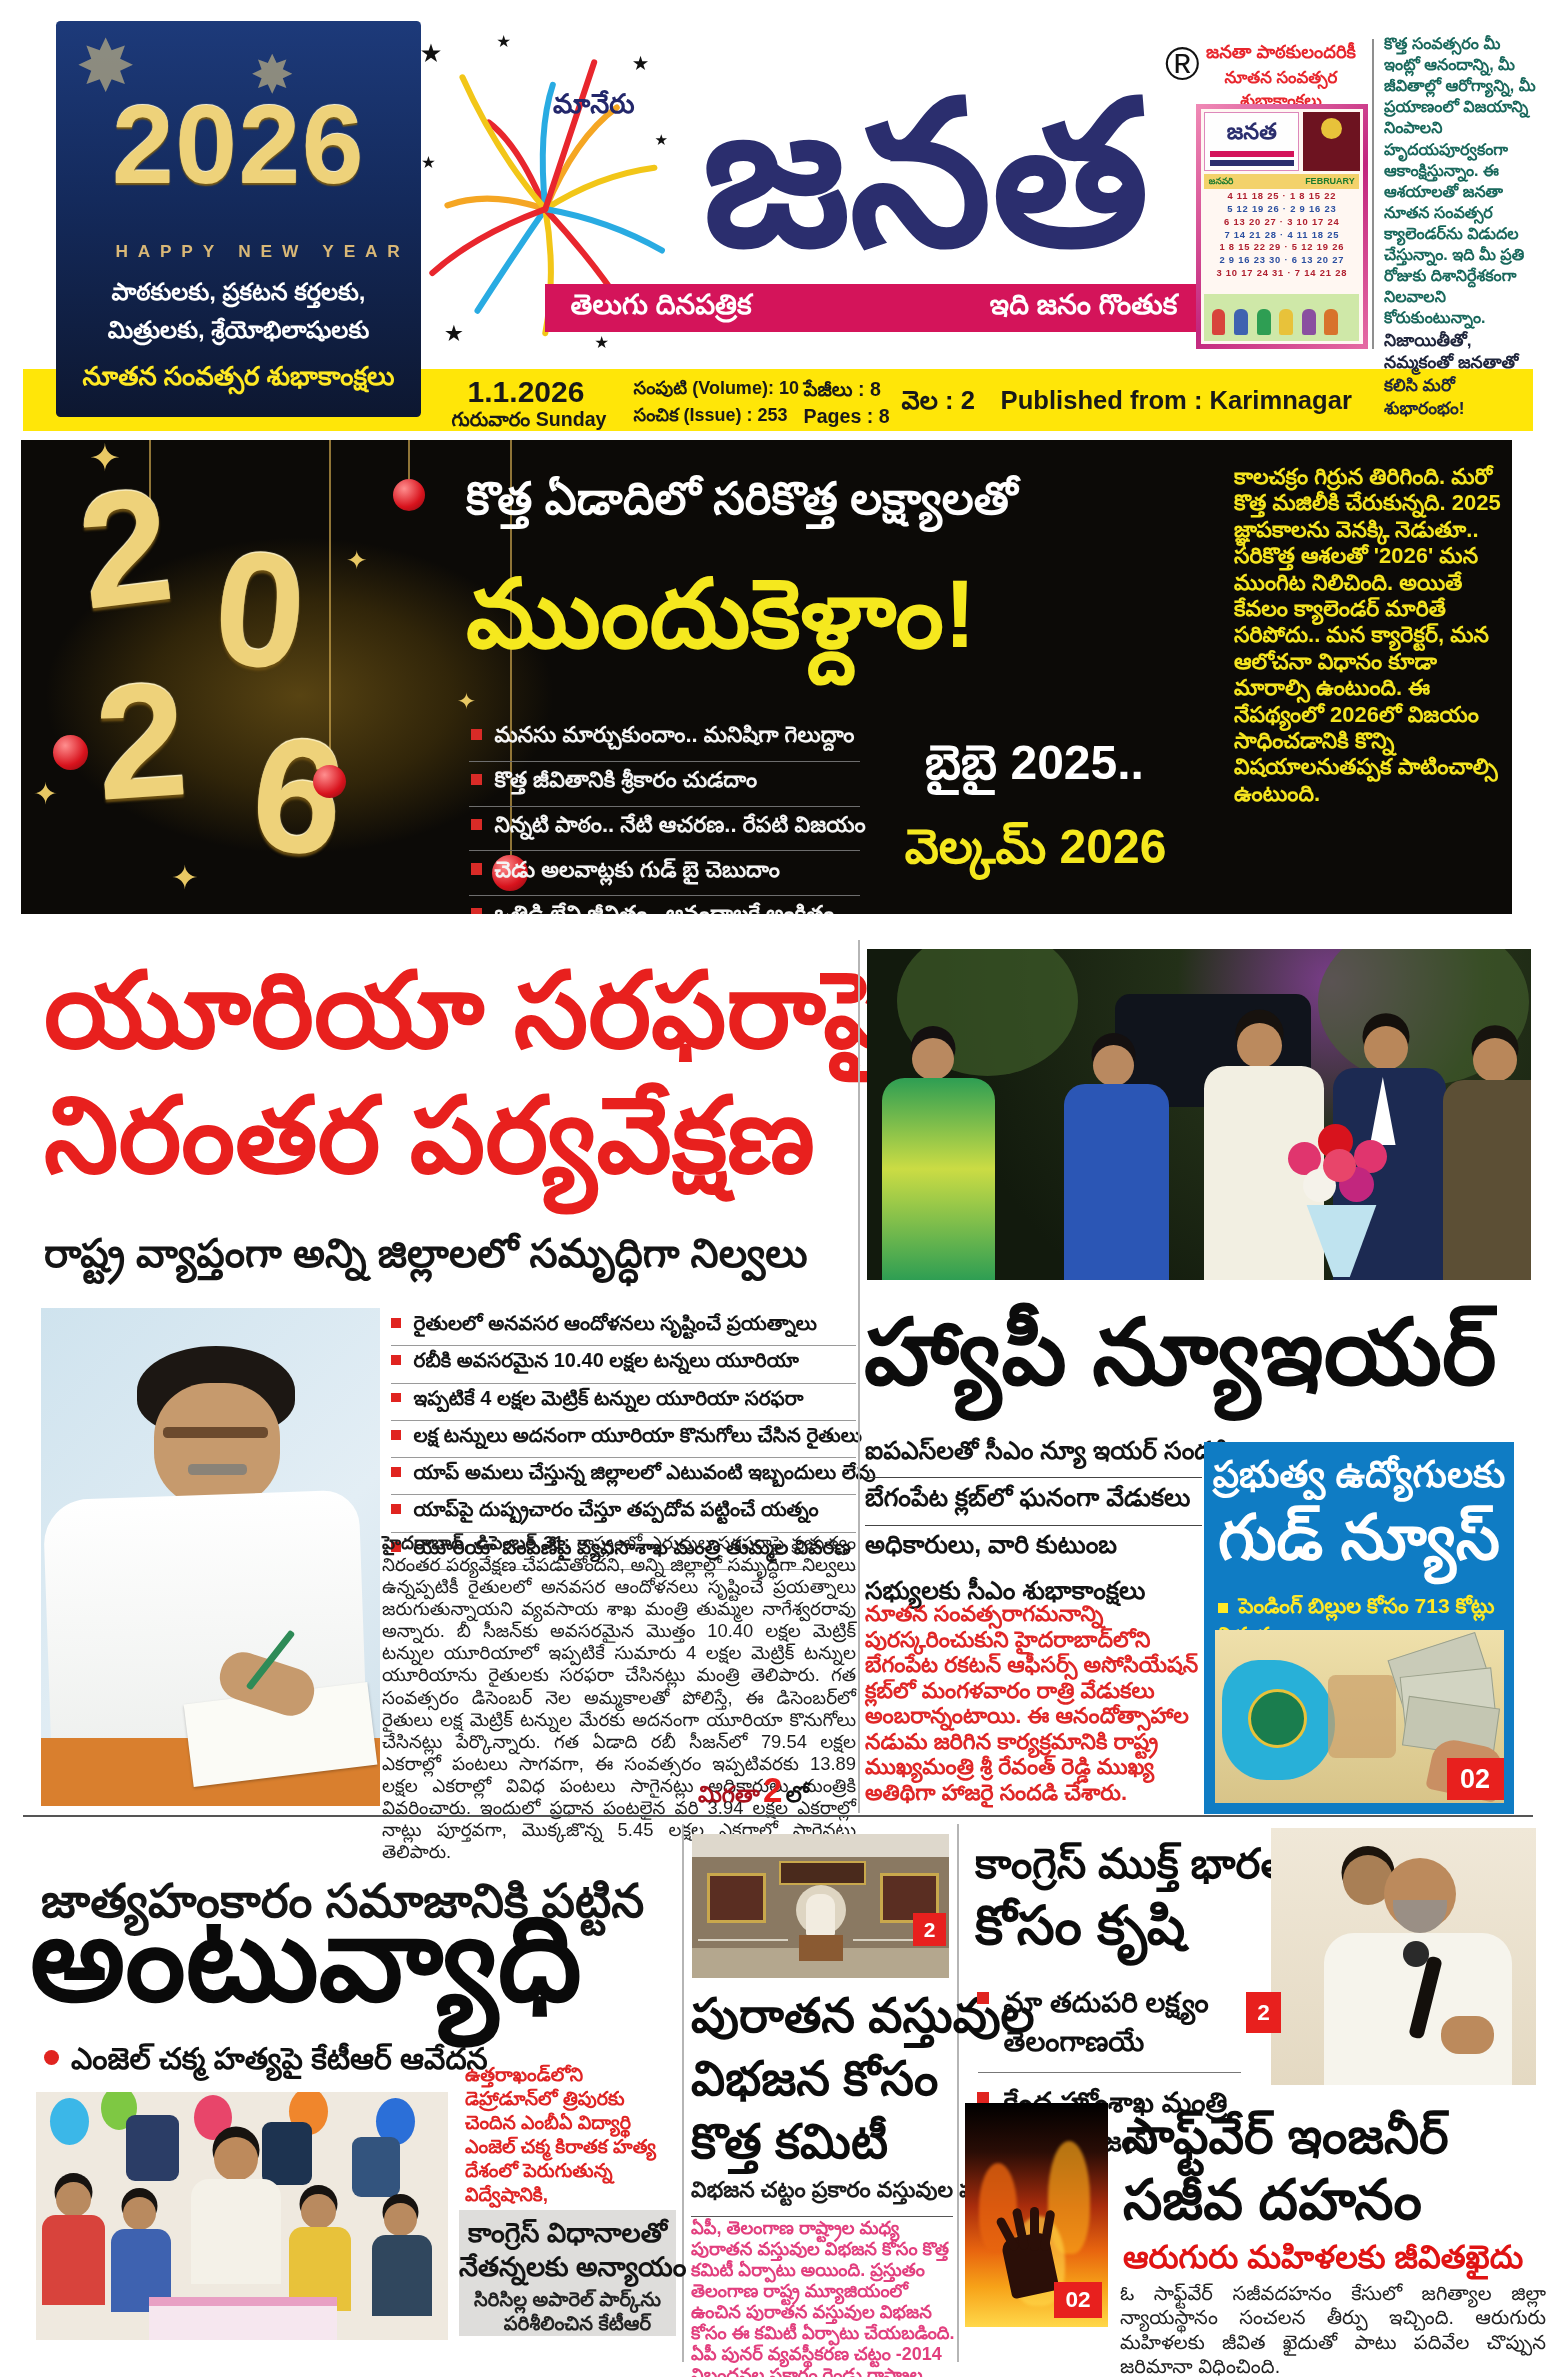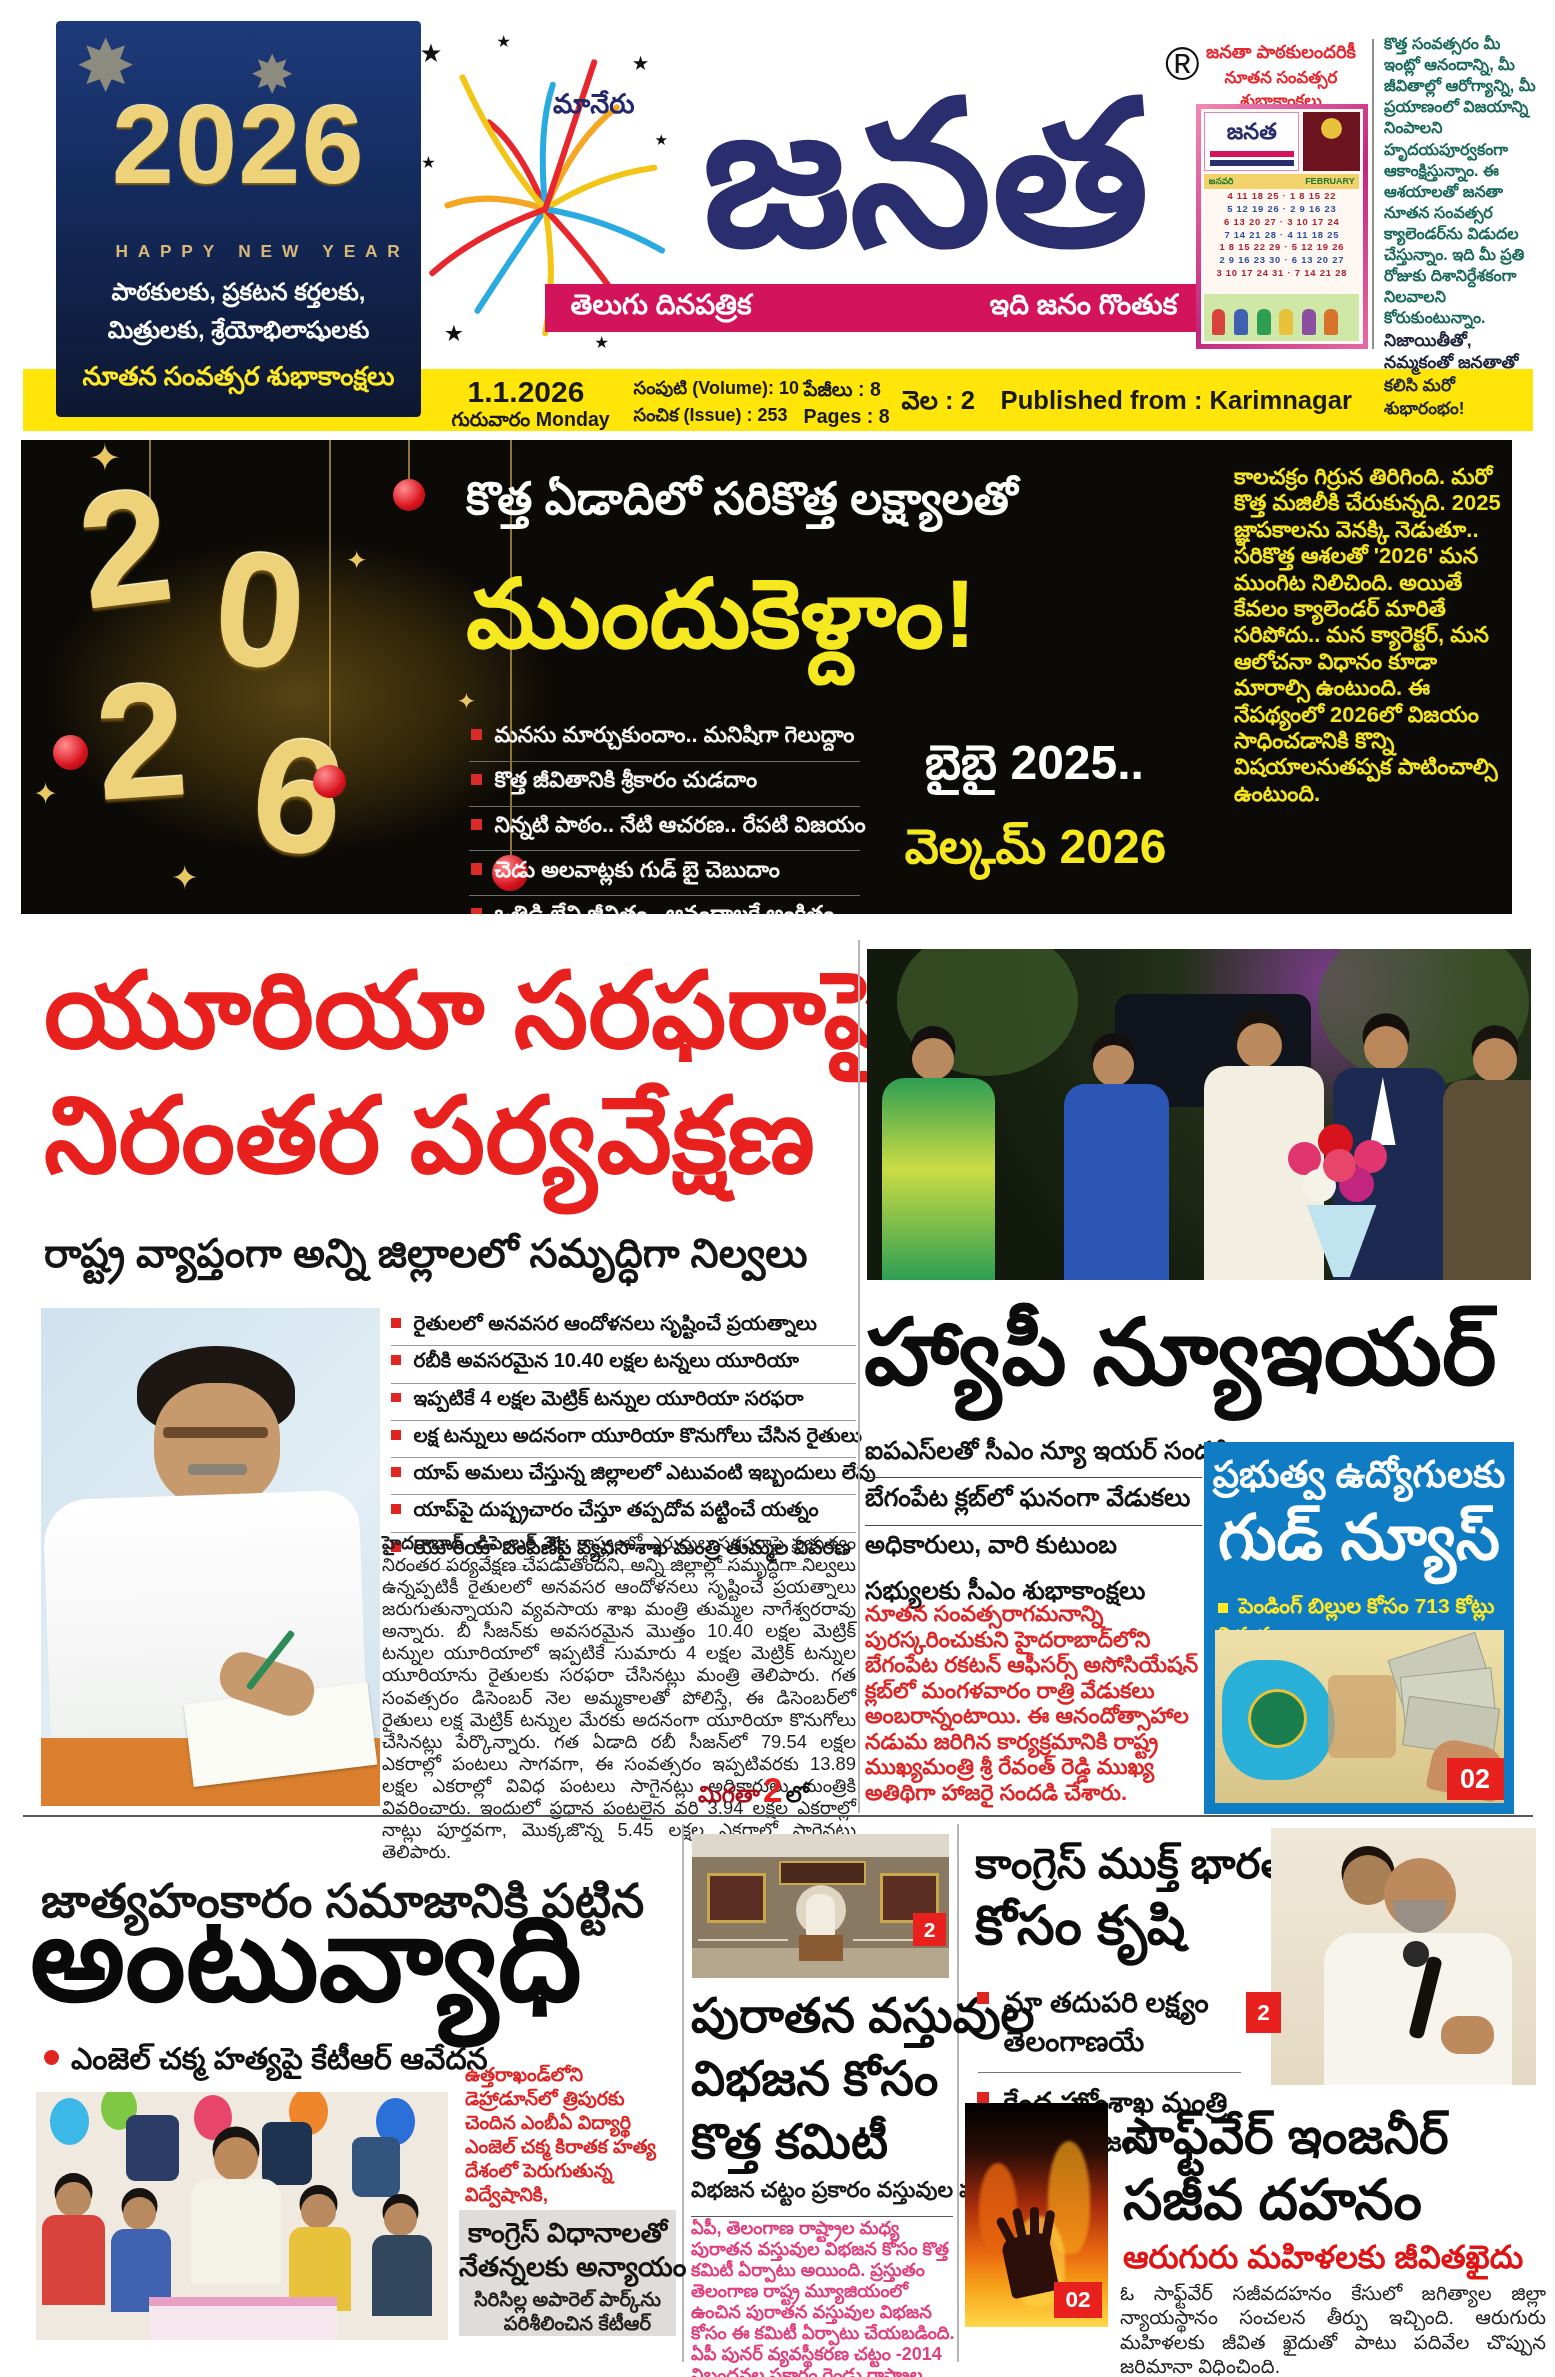--- a/index.html
+++ b/index.html
@@ -221,21 +221,21 @@
 
   <div class="abs vrule" style="left:1372px;top:39px;width:1.5px;height:310px;"></div>
 
   <div class="abs rightcol">
     <span>కొత్త సంవత్సరం మీ ఇంట్లో ఆనందాన్ని, మీ జీవితాల్లో ఆరోగ్యాన్ని, మీ ప్రయాణంలో విజయాన్ని నింపాలని హృదయపూర్వకంగా ఆకాంక్షిస్తున్నాం. ఈ ఆశయాలతో జనతా నూతన సంవత్సర క్యాలెండర్‌ను విడుదల చేస్తున్నాం. ఇది మీ ప్రతి రోజుకు దిశానిర్దేశకంగా నిలవాలని కోరుకుంటున్నాం.</span>
     <span class="tail">నిజాయితీతో, నమ్మకంతో జనతాతో కలిసి మరో శుభారంభం!</span>
   </div>
 
   <div class="abs datebar">
     <div style="left:445px;top:6px;font-size:30px;font-weight:800;">1.1.2026</div>
-    <div style="left:429px;top:39px;font-size:19.6px;font-weight:bold;">గురువారం Monday</div>
+    <div style="left:429px;top:39px;font-size:19.6px;font-weight:bold;">గురువారం Sunday</div>
     <div style="left:611px;top:9px;font-size:18px;font-weight:bold;">సంపుటి (Volume): 10</div>
     <div style="left:611px;top:36px;font-size:18px;font-weight:bold;">సంచిక (Issue) : 253</div>
     <div style="left:781px;top:9px;font-size:19.6px;font-weight:bold;">పేజీలు : 8</div>
     <div style="left:781px;top:36px;font-size:19.6px;font-weight:bold;">Pages : 8</div>
     <div style="left:879px;top:16.6px;font-size:25.6px;font-weight:800;">వెల : 2</div>
     <div style="left:978px;top:16.6px;font-size:25.6px;font-weight:800;">Published from : Karimnagar</div>
   </div>
 
   <div class="abs bigbanner">
     <div class="glow"></div>

